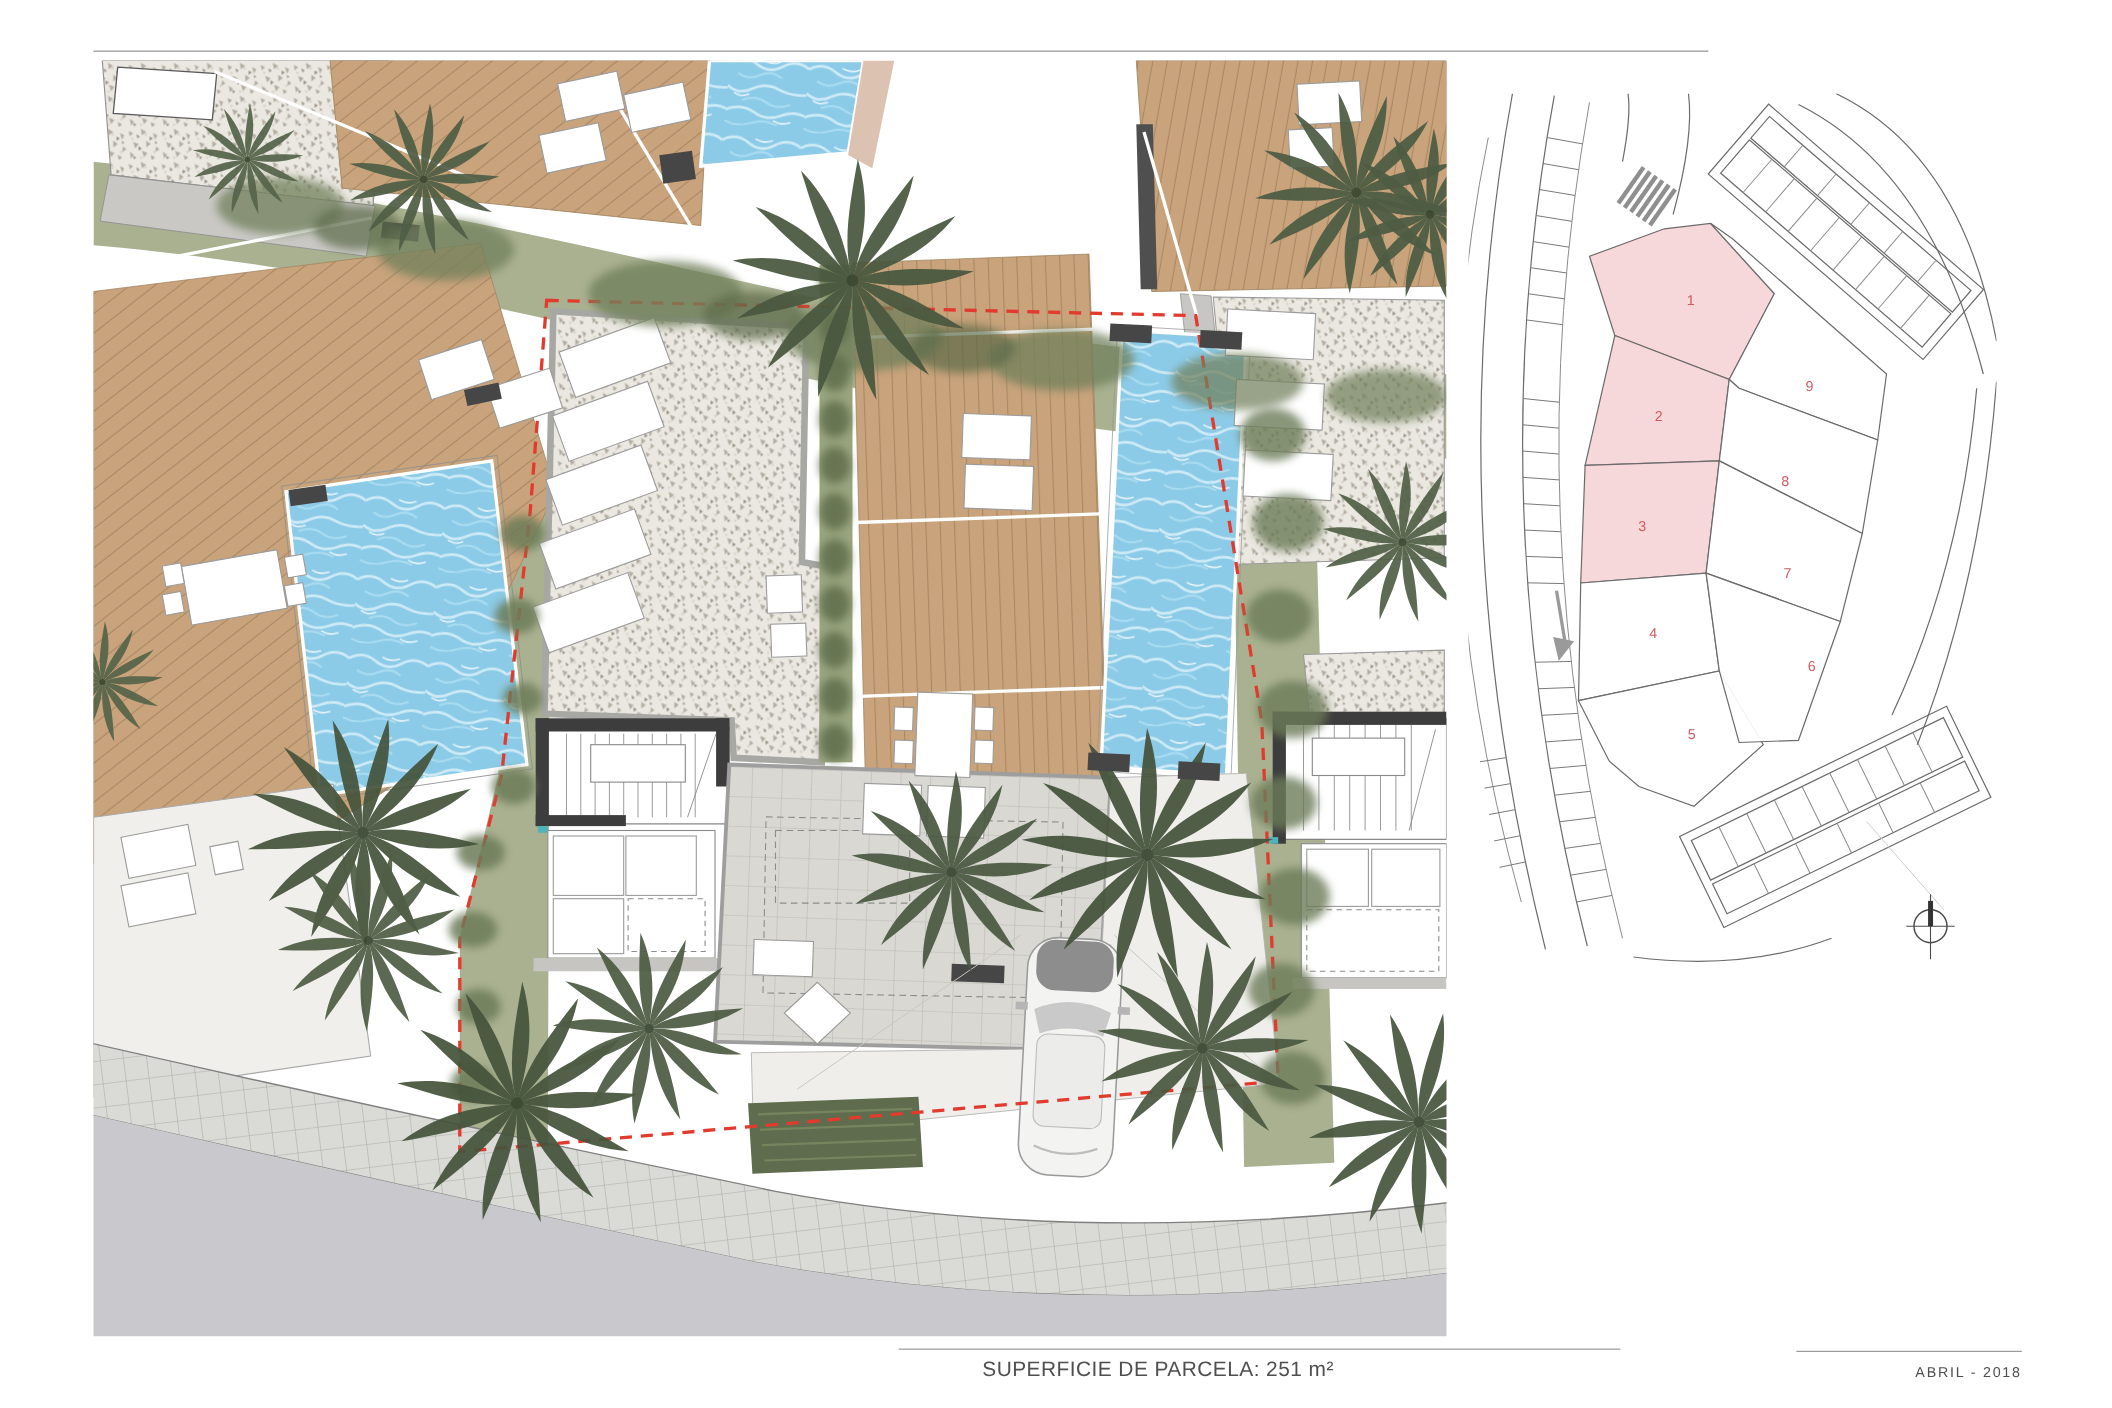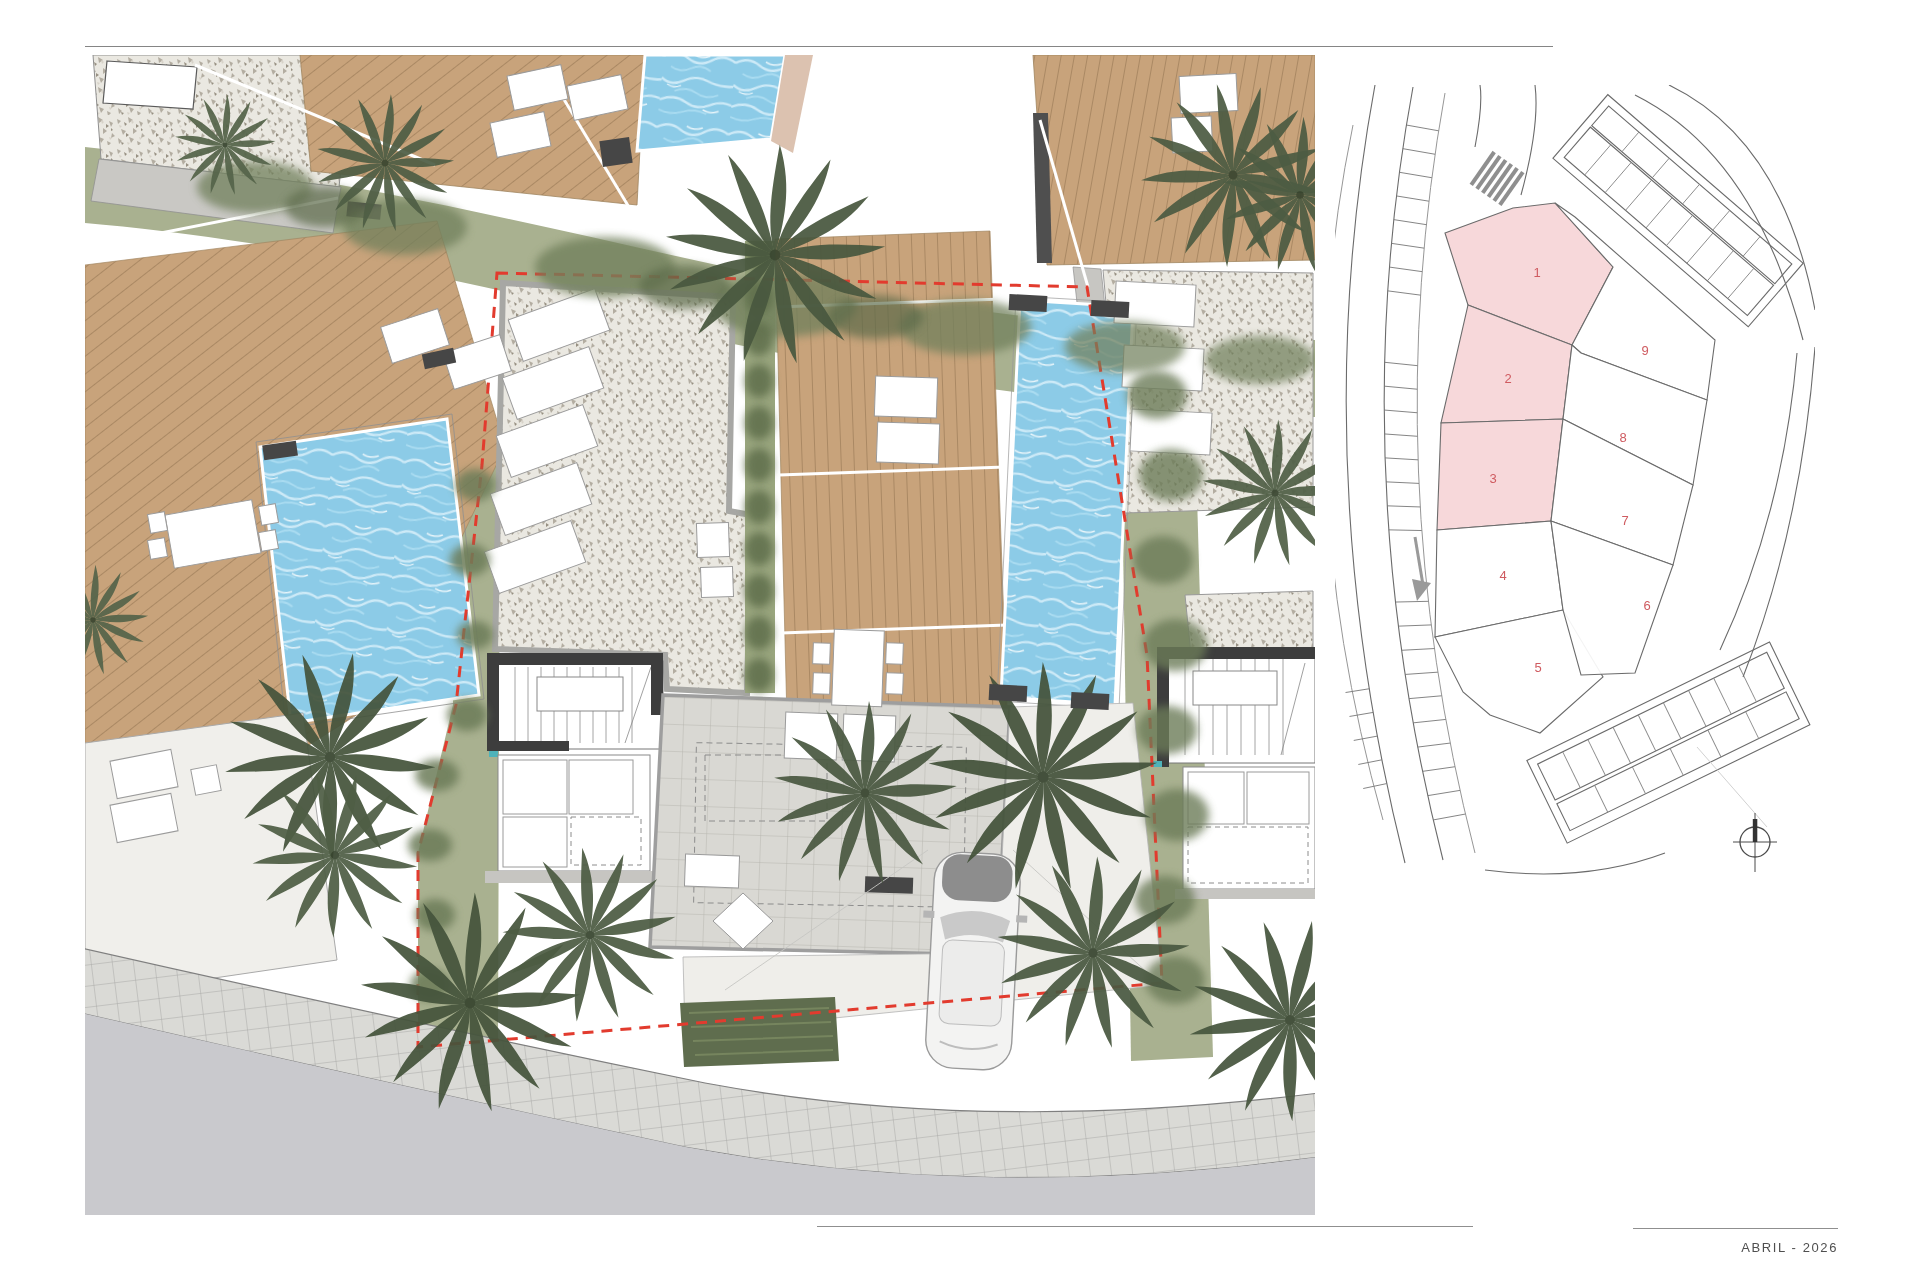--- a/index.html
+++ b/index.html
@@ -689,16 +689,17 @@
     <text class="plotnum" x="168" y="495" text-anchor="middle">4</text>
     <text class="plotnum" x="203" y="587" text-anchor="middle">5</text>
     <text class="plotnum" x="312" y="525" text-anchor="middle">6</text>
     <text class="plotnum" x="290" y="440" text-anchor="middle">7</text>
     <text class="plotnum" x="288" y="357" text-anchor="middle">8</text>
     <text class="plotnum" x="310" y="270" text-anchor="middle">9</text>
   </svg>
 
   <div class="rule" id="midrule"></div>
   <div class="titleblock">
+    <div>SUPERFICIE DE PARCELA: 251 m²</div>
   </div>
   <div class="rule" id="daterule"></div>
-  <div class="dateblock">ABRIL - 2026</div>
+  <div class="dateblock">ABRIL - 2018</div>
 </div>
 
 </body></html>

